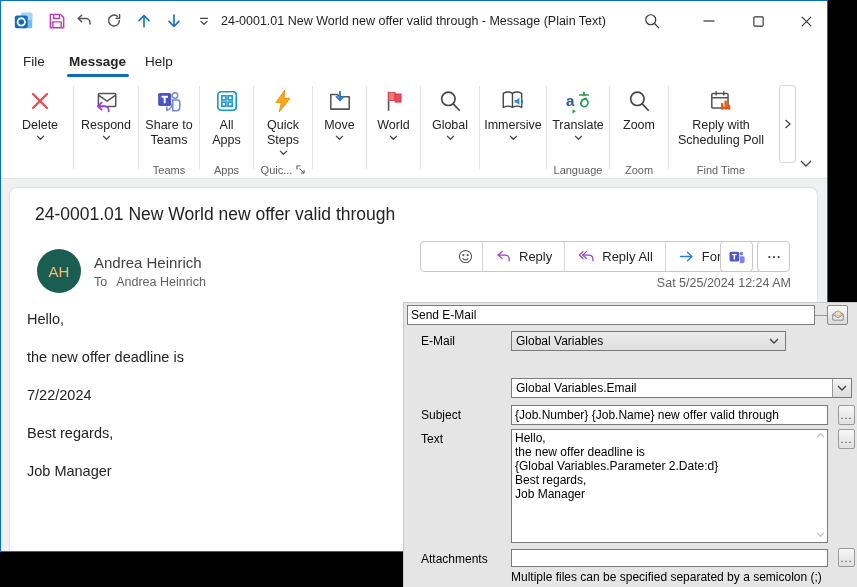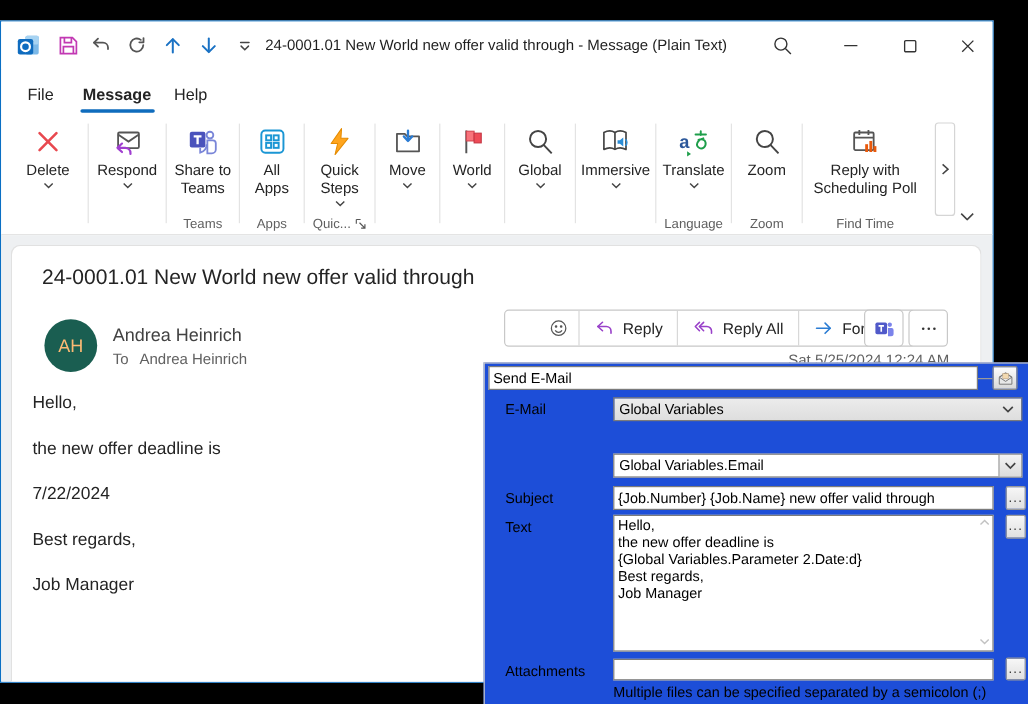--- a/index.html
+++ b/index.html
@@ -1,20 +1,20 @@
 <!DOCTYPE html>
 <html><head>
 <meta charset="utf-8">
 <style>
   html,body{margin:0;padding:0;}
   body{width:857px;height:587px;position:relative;background:#000;overflow:hidden;
        font-family:"Liberation Sans",sans-serif;-webkit-font-smoothing:antialiased;}
   svg{display:block;}
   
-  .window{position:absolute;left:0;top:17px;width:828px;height:552px;background:#fff;
+  .window{position:absolute;left:0;top:0;width:828px;height:552px;background:#fff;
           border:1px solid #0a6fc4;box-sizing:border-box;z-index:1;}
   .titlebar{position:absolute;left:0;top:0;right:0;height:40px;background:#fff;}
   .qat{position:absolute;top:9px;width:22px;height:22px;display:flex;align-items:center;justify-content:center;}
   .title-text{position:absolute;left:220px;top:13px;font-size:12.5px;color:#1f1f1f;white-space:nowrap;}
   .cap-btn{position:absolute;top:0;width:38px;height:40px;display:flex;align-items:center;justify-content:center;}
   
   .tabrow{position:absolute;left:0;top:40px;right:0;height:38px;background:#fff;}
   .tab{position:absolute;top:13px;font-size:13.5px;color:#242424;cursor:default;}
   .tab.sel{font-weight:700;}
   .tab-underline{position:absolute;top:33px;height:3px;background:#0f6cbd;border-radius:2px;}
@@ -45,21 +45,21 @@
   .actions{position:absolute;left:410px;top:53px;height:29px;display:flex;border:1px solid #c8c8c8;
            border-radius:4px;background:#fff;align-items:stretch;padding-left:28px;}
   .act-seg{display:flex;align-items:center;gap:7px;padding:0 12px;font-size:13px;color:#242424;border-left:1px solid #d8d8d8;}
   .act-seg:first-child{border-left:none;padding:0 8px;}
   .sq-btn{position:absolute;top:53px;height:29px;border:1px solid #c8c8c8;border-radius:4px;background:#fff;
           display:flex;align-items:center;justify-content:center;}
   .date{position:absolute;top:88px;right:26px;font-size:12.5px;color:#616161;white-space:nowrap;}
   .body-text{position:absolute;left:17px;top:123px;}
   .body-text p{margin:0 0 20.5px;font-size:14.5px;color:#242424;line-height:17.5px;}
   
-  .dialog{position:absolute;left:403px;top:302px;width:454px;height:285px;background:#1d4ed8;
+  .dialog{position:absolute;left:403px;top:302px;width:454px;height:285px;background:#e5e5e5;
           border-left:1px solid #c9c9c9;border-top:1px solid #c9c9c9;box-sizing:border-box;z-index:5;
           font-size:12px;color:#000;}
   .dialog .lbl{position:absolute;left:17px;font-size:12px;color:#000;}
   .din{position:absolute;box-sizing:border-box;border:1px solid #7b7b7b;background:#fff;
        font-family:"Liberation Sans",sans-serif;font-size:12px;color:#000;padding:1px 3px;outline:none;}
   .combo{position:absolute;box-sizing:border-box;border:1px solid #7b7b7b;display:flex;align-items:center;}
   .combo .val{padding-left:4px;flex:1;white-space:nowrap;overflow:hidden;}
   .combo-btn{width:18px;align-self:stretch;display:flex;align-items:center;justify-content:center;
              background:linear-gradient(#f4f4f4,#dcdcdc);border-left:1px solid #999;}
   .browse{position:absolute;box-sizing:border-box;border:1px solid #9a9a9a;border-radius:2px;
@@ -481,21 +481,21 @@
   <div style="position:absolute;left:411px;top:12px;width:12px;height:1px;background:#9a9a9a"></div>
   <div style="position:absolute;left:423px;top:2px;width:21px;height:20px;border:1px solid #8a8a8a;border-radius:2px;background:linear-gradient(#fdfdfd,#d8d8d8);box-sizing:border-box;display:flex;align-items:center;justify-content:center">
     <svg width="14" height="13" viewBox="0 0 24 22">
         <path d="M3 9l9-6 9 6" fill="none" stroke="#777" stroke-width="1.6"></path>
         <rect x="8" y="4" width="8" height="7" fill="#f2d9b0" stroke="#bda07c" stroke-width="0.8"></rect>
         <path d="M3 9v10h18V9l-9 6z" fill="#e8e8e8" stroke="#777" stroke-width="1.4"></path>
       </svg>
   </div>
 
   <div class="lbl" style="top:31px">E-Mail</div>
-  <div class="combo" style="left:107px;top:28px;width:341px;height:20px;background:linear-gradient(#ececec,#dedede)">
+  <div class="combo" style="left:107px;top:28px;width:275px;height:20px;background:linear-gradient(#ececec,#dedede)">
     <span class="val">Global Variables</span>
     <span style="padding-right:6px">
         <svg width="10" height="7" viewBox="0 0 10 7" fill="none" stroke="#444" stroke-width="1.4">
           <path d="M1 1l4 4 4-4"></path>
         </svg>
       </span>
   </div>
 
   <div class="combo" style="left:107px;top:75px;width:341px;height:20px;background:#fff">
     <span class="val">Global Variables.Email</span>

